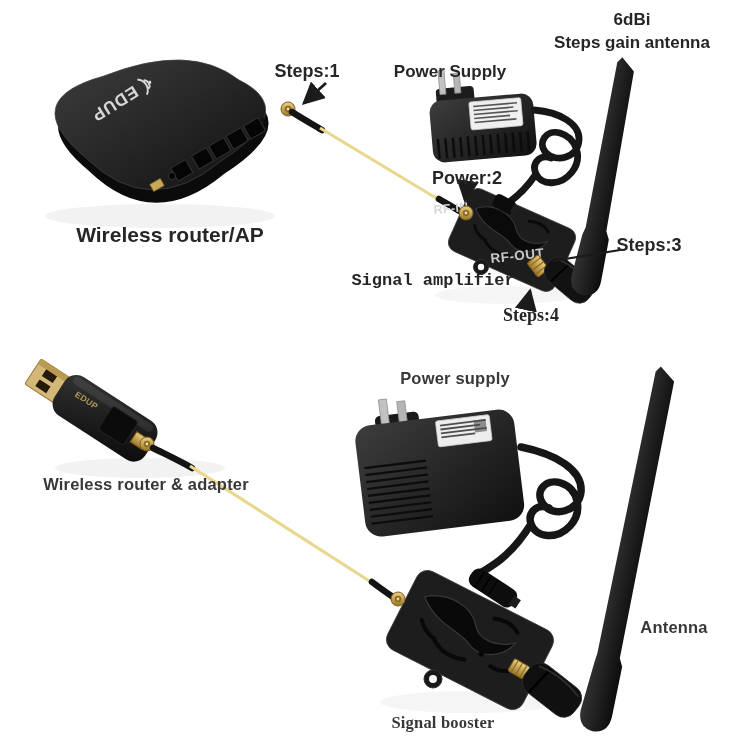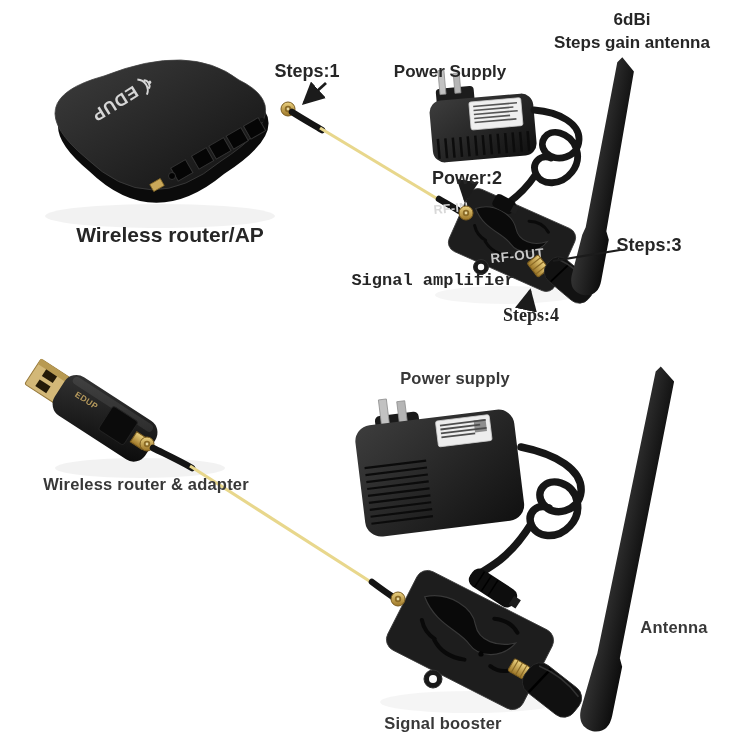--- a/index.html
+++ b/index.html
@@ -216,14 +216,14 @@
   <div class="lbl s155" style="left:632px; top:34px;">Steps gain antenna</div>
   <div class="lbl s15" style="left:467px; top:169px;">Power:2</div>
   <div class="lbl s15" style="left:649px; top:236px;">Steps:3</div>
   <div class="lbl s15" style="left:531px; top:306px;font-family:Liberation Serif, serif;">Steps:4</div>
   <div class="lbl s155" style="left:433px; top:272px;font-family:Liberation Mono, monospace;">Signal amplifier</div>
   <div class="lbl s16" style="left:170px; top:223px;">Wireless router/AP</div>
 
   <div class="lbl s165 soft" style="left:455px; top:369px;">Power supply</div>
   <div class="lbl s165 soft" style="left:146px; top:475px;">Wireless router &amp; adapter</div>
   <div class="lbl s165 soft" style="left:674px; top:601px;margin-top:17px;">Antenna</div>
-  <div class="lbl s165 soft" style="left:443px; top:714px;">Signal booster</div>
+  <div class="lbl s165 soft" style="left:443px; top:714px;font-family:Liberation Serif, serif;">Signal booster</div>
 </div>
 
 </body></html>

